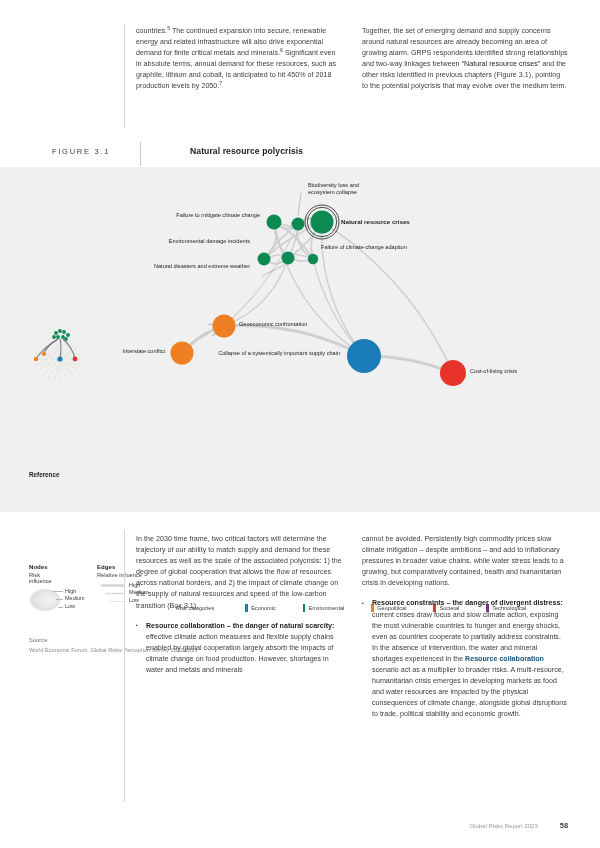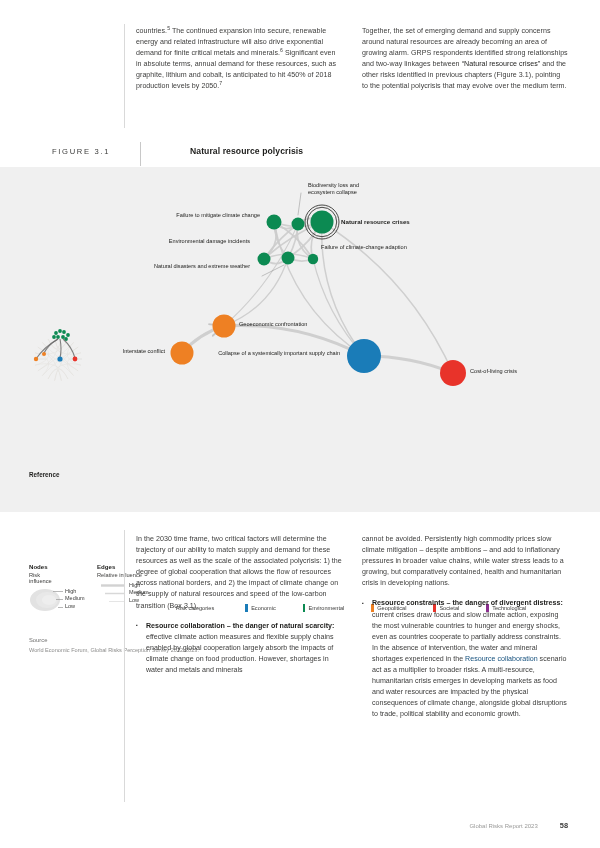--- a/index.html
+++ b/index.html
@@ -144,21 +144,21 @@
     padding-left: 10px;
     font-size: 7.1px; line-height: 11.1px; color: #3c3c3b;
     margin-bottom: 9px;
   }
   ul.bullets li::before {
     content: "\25AA";
     position: absolute; left: 0; top: -0.5px;
     font-size: 5.4px; color: #3c3c3b;
   }
   ul.bullets li b { font-weight: bold; color: #1d1d1b; }
-  .accent-blue { color: #14507d; font-weight: normal; }
+  .accent-blue { color: #14507d; font-weight: bold; }
 
   
   .footer {
     position: absolute;
     right: 32px; bottom: 18px;
     display: flex; align-items: baseline; gap: 22px;
   }
   .f-txt { font-size: 6px; color: #9a9a99; }
   .f-num { font-size: 7.4px; font-weight: bold; color: #3c3c3b; }
 </style>

